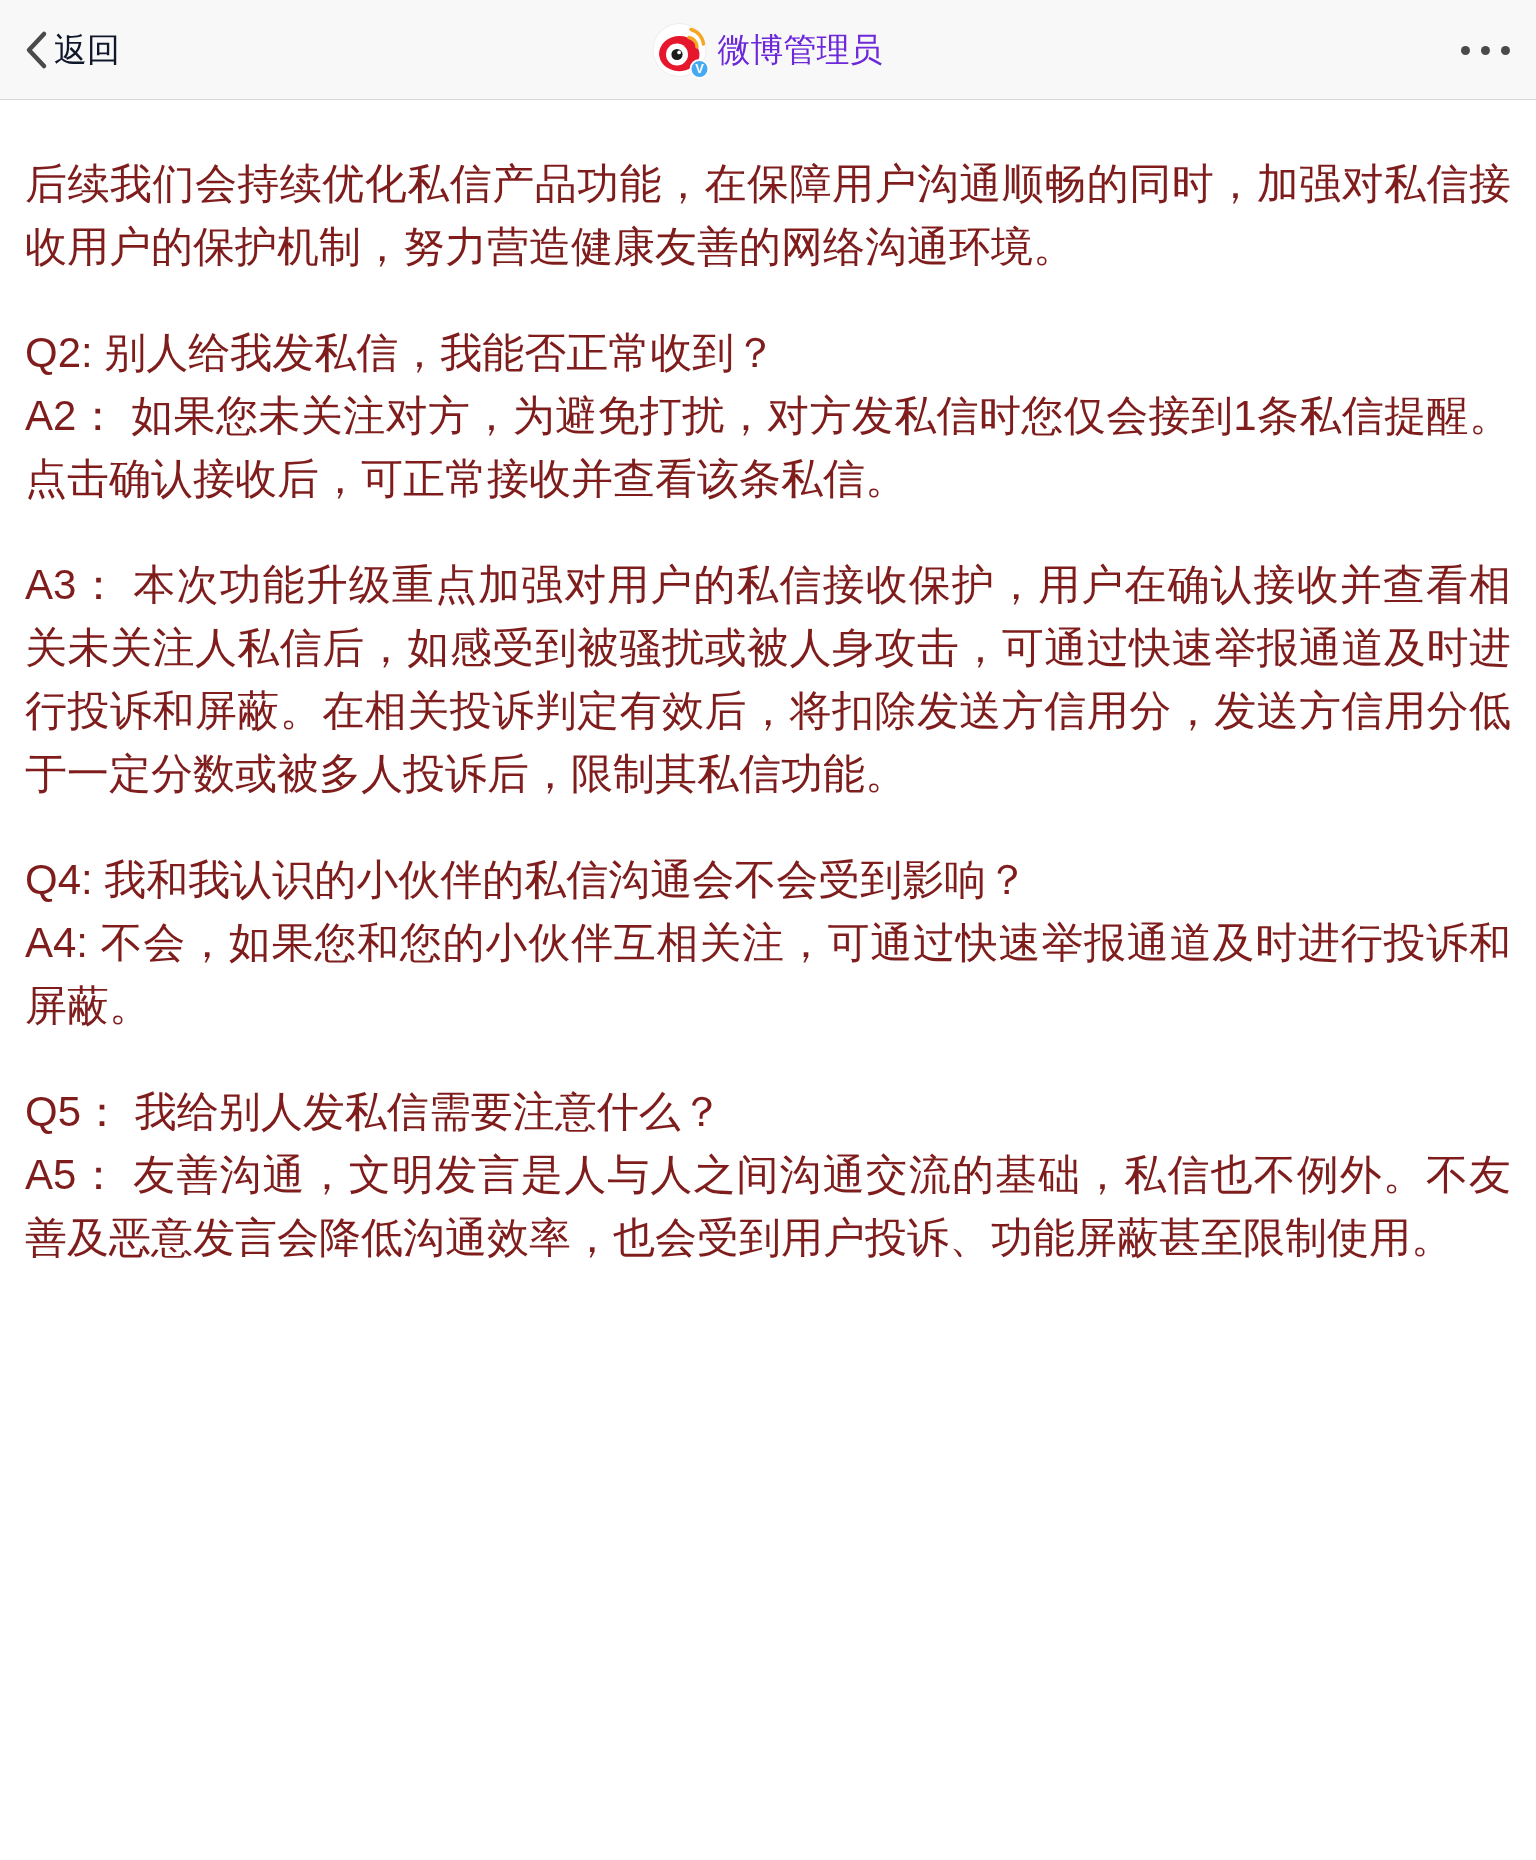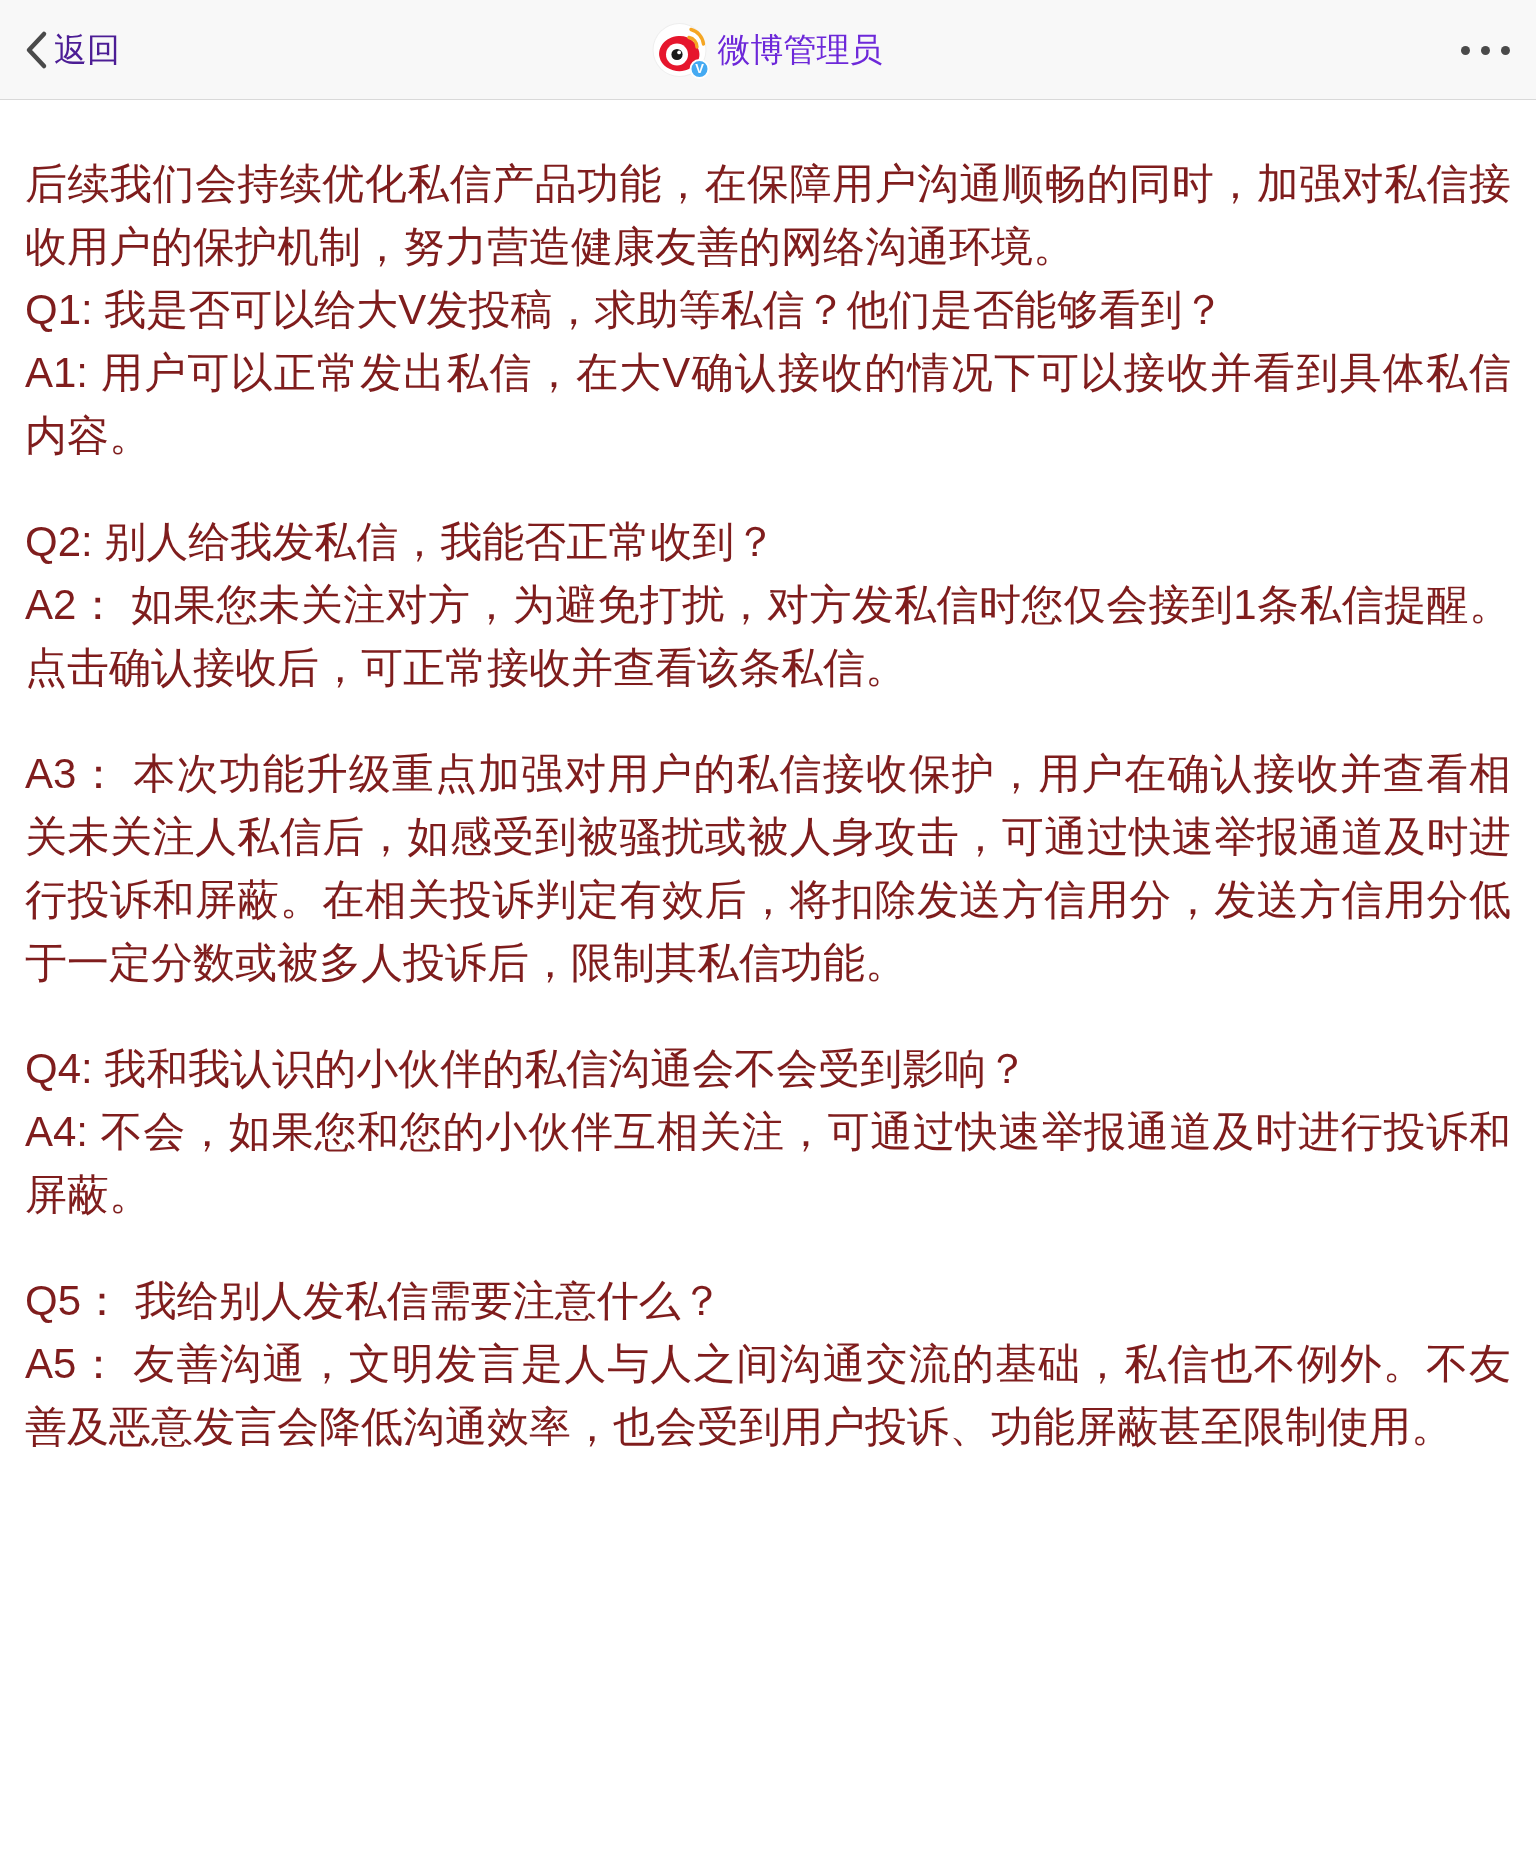--- a/index.html
+++ b/index.html
@@ -22,21 +22,21 @@
   }
   .back-button {
     position: absolute;
     left: 24px;
     top: 0;
     height: 100px;
     display: flex;
     align-items: center;
     gap: 6px;
     cursor: pointer;
-    color: #4c1d95;
+    color: #0f172a;
     font-size: 33px;
   }
   .chevron-icon { display: inline-flex; align-items: center; }
   .account-header {
     position: absolute;
     left: 50%;
     top: 0;
     transform: translateX(-50%);
     height: 100px;
     display: flex;
@@ -143,24 +143,20 @@
     <span class="dot"></span>
     <span class="dot"></span>
     <span class="dot"></span>
   </div>
 </header>
 
 <main class="article">
   <p class="para">后续我们会持续优化私信产品功能，在保障用户沟通顺畅的同时，加强对私信接收用户的保护机制，努力营造健康友善的网络沟通环境。</p>
 
 
-  <section class="qa-item first">
-    <p class="para">Q1: 我是否可以给大V发投稿，求助等私信？他们是否能够看到？</p>
-    <p class="para">A1: 用户可以正常发出私信，在大V确认接收的情况下可以接收并看到具体私信内容。</p>
-  </section>
 
   <section class="qa-item">
     <p class="para">Q2: 别人给我发私信，我能否正常收到？</p>
     <p class="para">A2： 如果您未关注对方，为避免打扰，对方发私信时您仅会接到1条私信提醒。点击确认接收后，可正常接收并查看该条私信。</p>
   </section>
 
   <section class="qa-item">
     <p class="para">A3： 本次功能升级重点加强对用户的私信接收保护，用户在确认接收并查看相关未关注人私信后，如感受到被骚扰或被人身攻击，可通过快速举报通道及时进行投诉和屏蔽。在相关投诉判定有效后，将扣除发送方信用分，发送方信用分低于一定分数或被多人投诉后，限制其私信功能。</p>
   </section>
 

